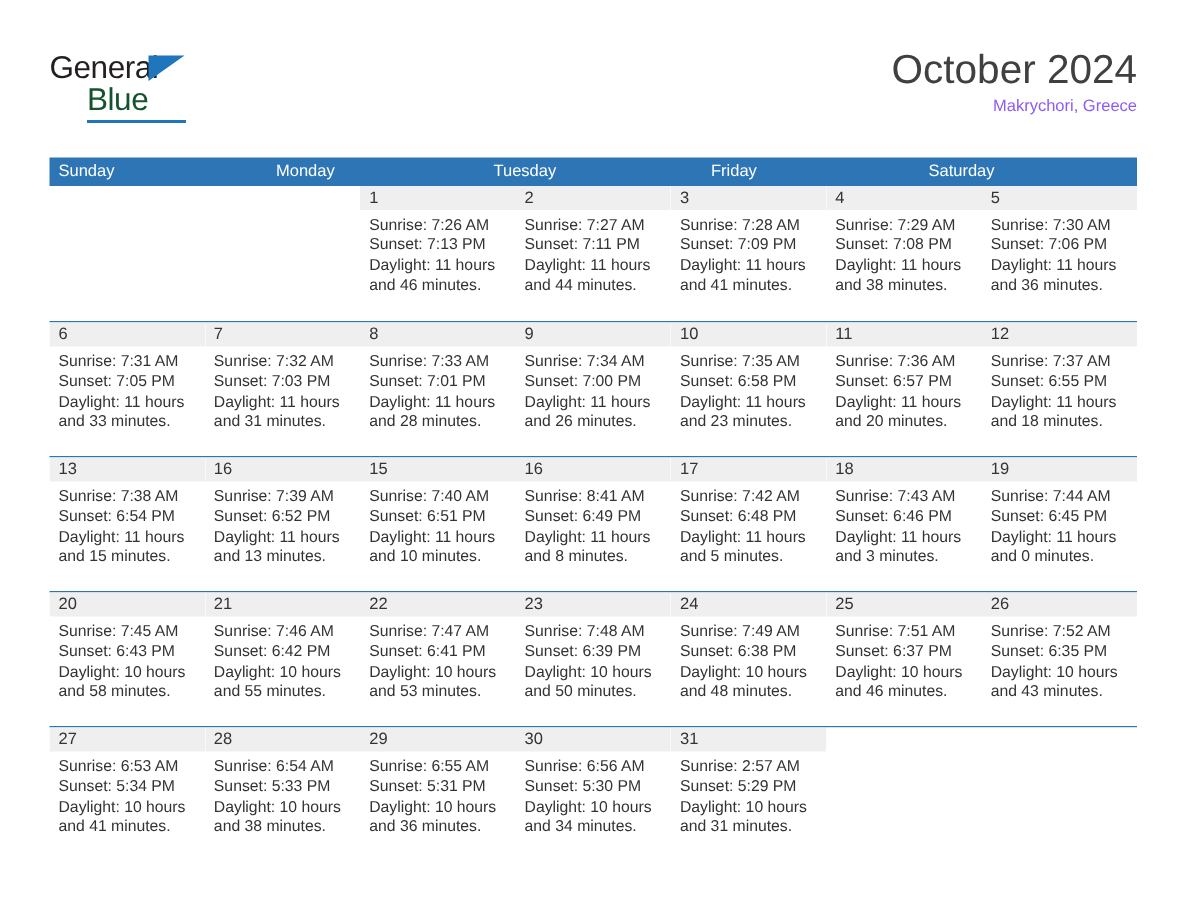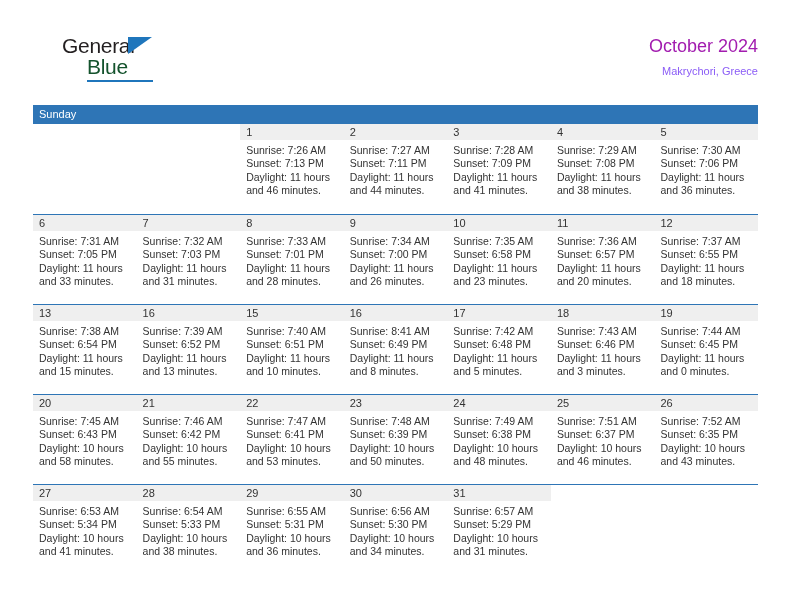--- a/index.html
+++ b/index.html
@@ -28,21 +28,20 @@
     width: 725px;
     height: 66px;
   }
 
   .logo {
     position: absolute;
     left: 0px;
     top: 4px;
     width: 120px;
     height: 52px;
-    margin-left: 29px;
   }
   .logo-general {
     position: absolute;
     left: 0px;
     top: 0px;
     font-size: 21px;
     color: #231f20;
     letter-spacing: -0.3px;
     line-height: 24px;
   }
@@ -73,22 +72,22 @@
     background: #1f76bc;
   }
 
   .title-block {
     position: absolute;
     right: 0px;
     top: 0px;
     text-align: right;
   }
   .cal-title {
-    font-size: 18px;
-    color: #a21caf;
+    font-size: 27px;
+    color: #404040;
     line-height: 32px;
     font-weight: normal;
     margin: 0;
   }
   .cal-subtitle {
     font-size: 11px;
     color: #8b5cf6;
     line-height: 18px;
     margin: 0 0 0 0;
   }
@@ -99,21 +98,20 @@
     left: 33px;
     top: 105px;
     width: 725px;
   }
 
   .dow-row {
     display: flex;
     width: 725px;
     height: 19px;
     background: #2e75b6;
-    flex-direction: column;
   }
   .dow-cell {
     flex: 1 1 0;
     color: #ffffff;
     font-size: 11px;
     line-height: 19px;
     padding-left: 6px;
     box-sizing: border-box;
     white-space: nowrap;
   }
@@ -473,21 +471,21 @@
             <div class="day-lines">
               <div class="day-line">Sunrise: 6:56 AM</div>
               <div class="day-line">Sunset: 5:30 PM</div>
               <div class="day-line">Daylight: 10 hours</div>
               <div class="day-line">and 34 minutes.</div>
             </div>
           </div>
           <div class="day-cell">
             <div class="day-num-band">31</div>
             <div class="day-lines">
-              <div class="day-line">Sunrise: 6:57 AM</div>
+              <div class="day-line">Sunrise: 2:57 AM</div>
               <div class="day-line">Sunset: 5:29 PM</div>
               <div class="day-line">Daylight: 10 hours</div>
               <div class="day-line">and 31 minutes.</div>
             </div>
           </div>
           <div class="day-cell blank">
             <div class="day-num-band"></div>
             <div class="day-lines"></div>
           </div>
           <div class="day-cell blank">

